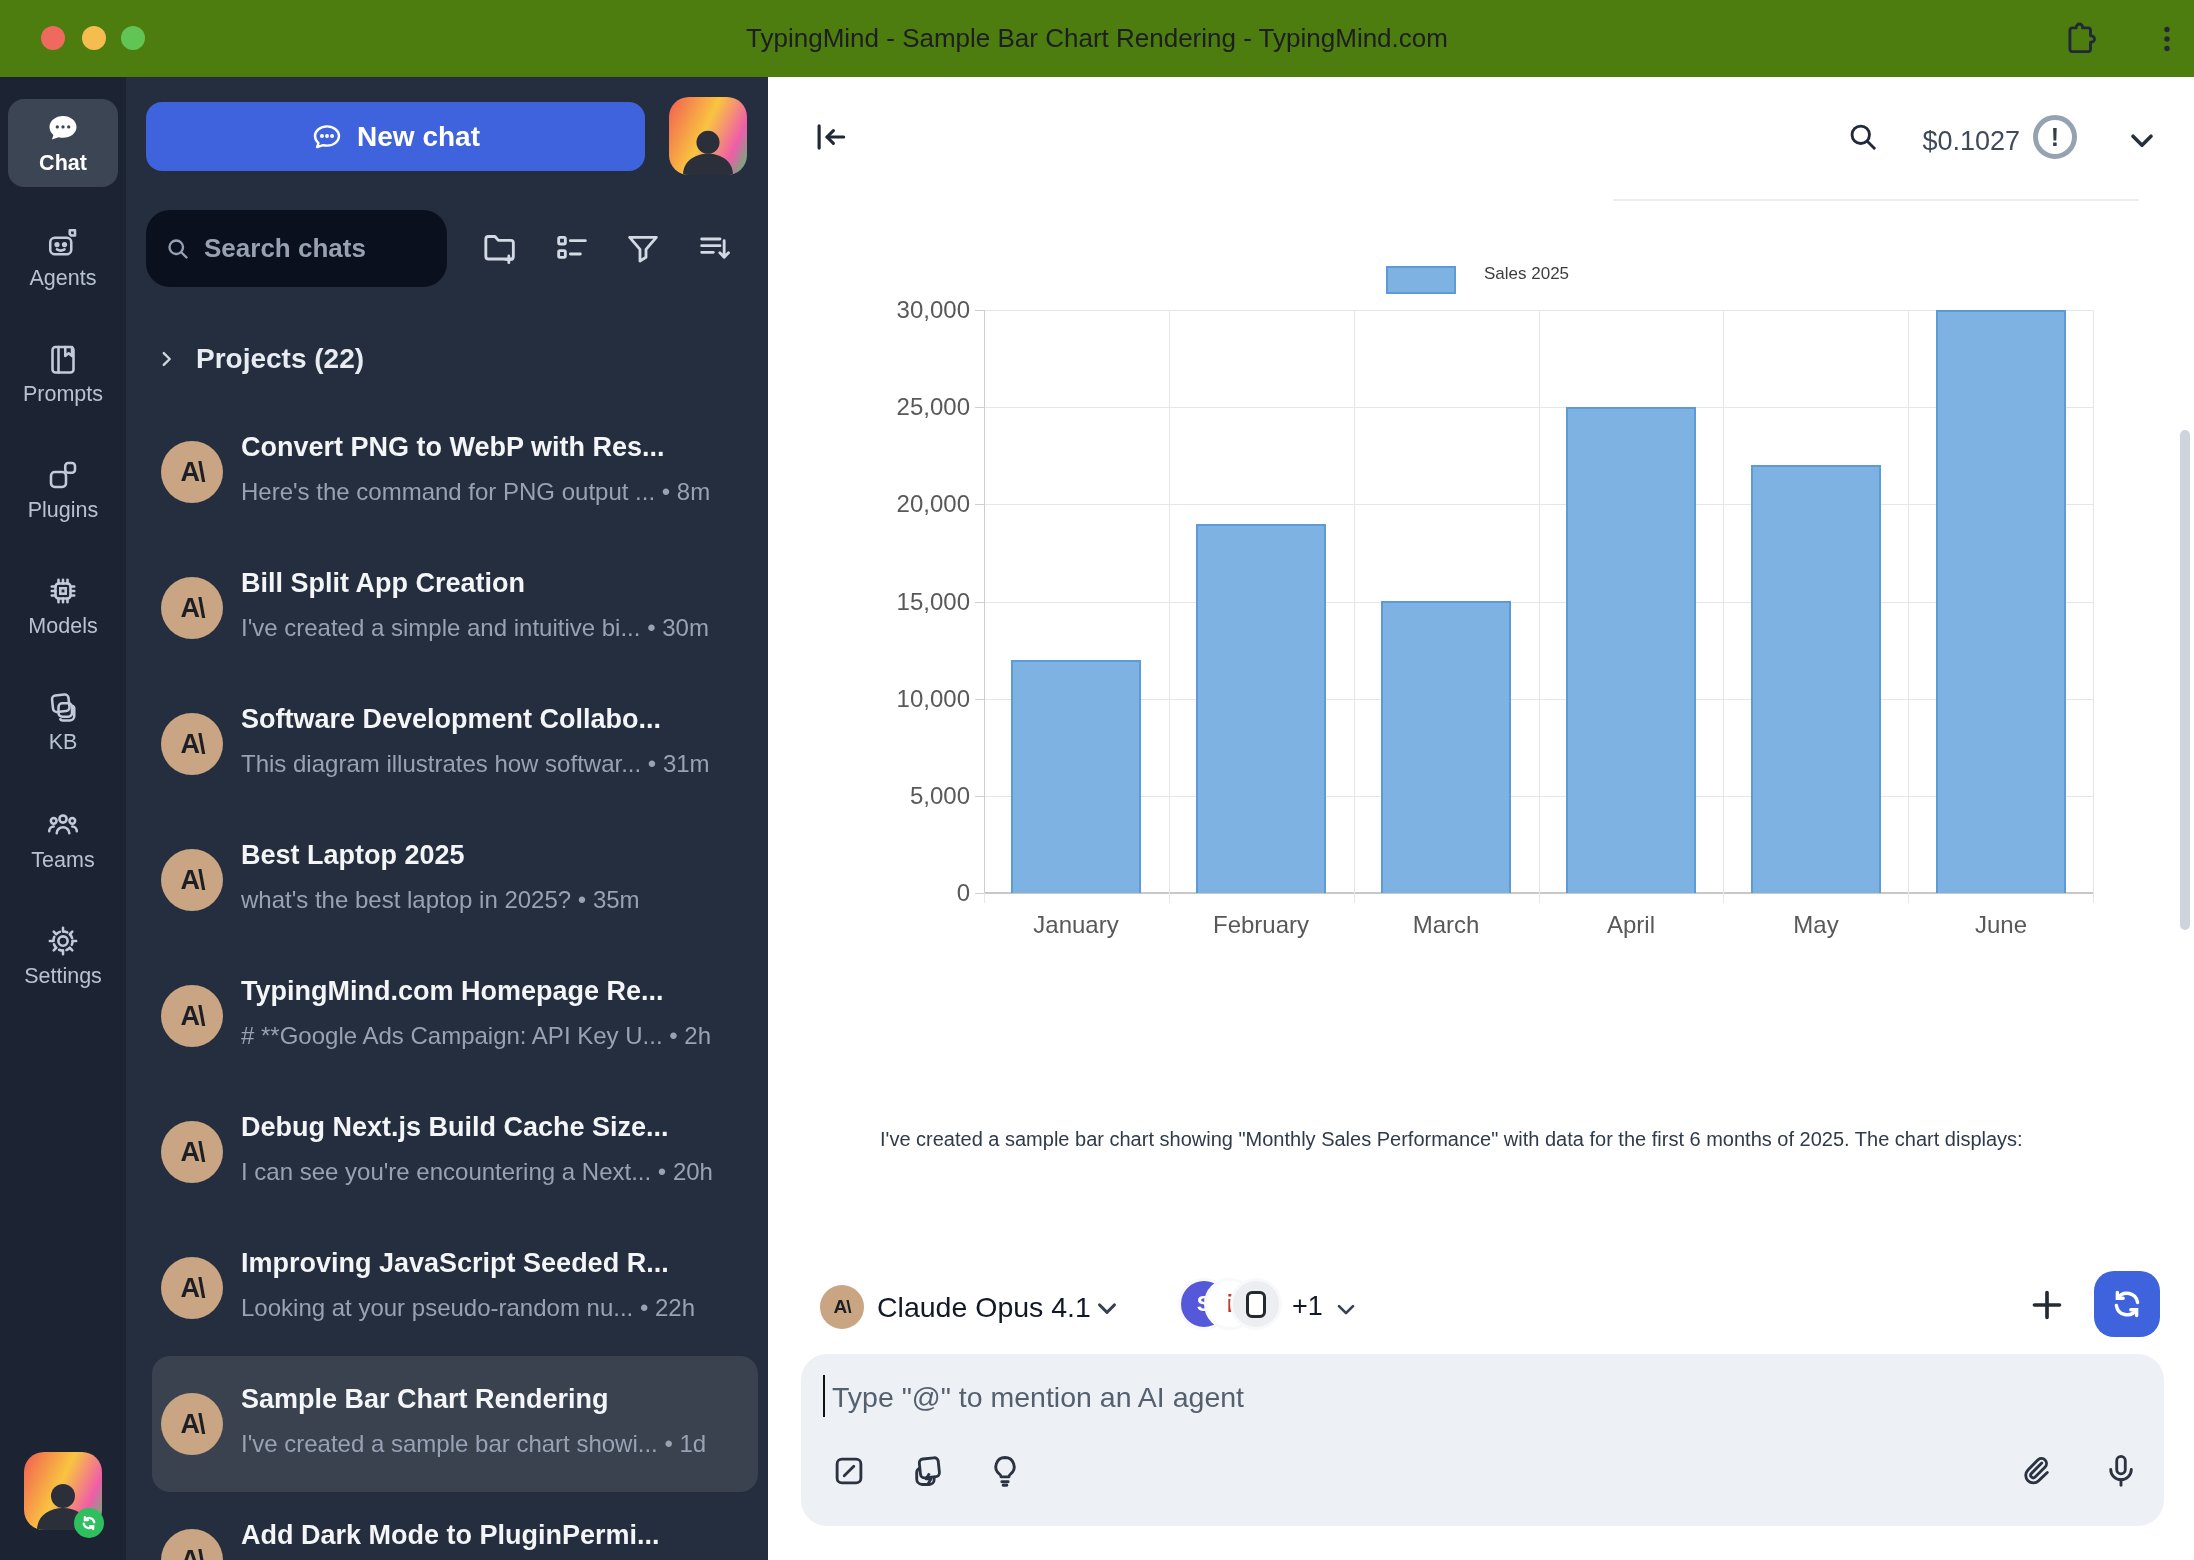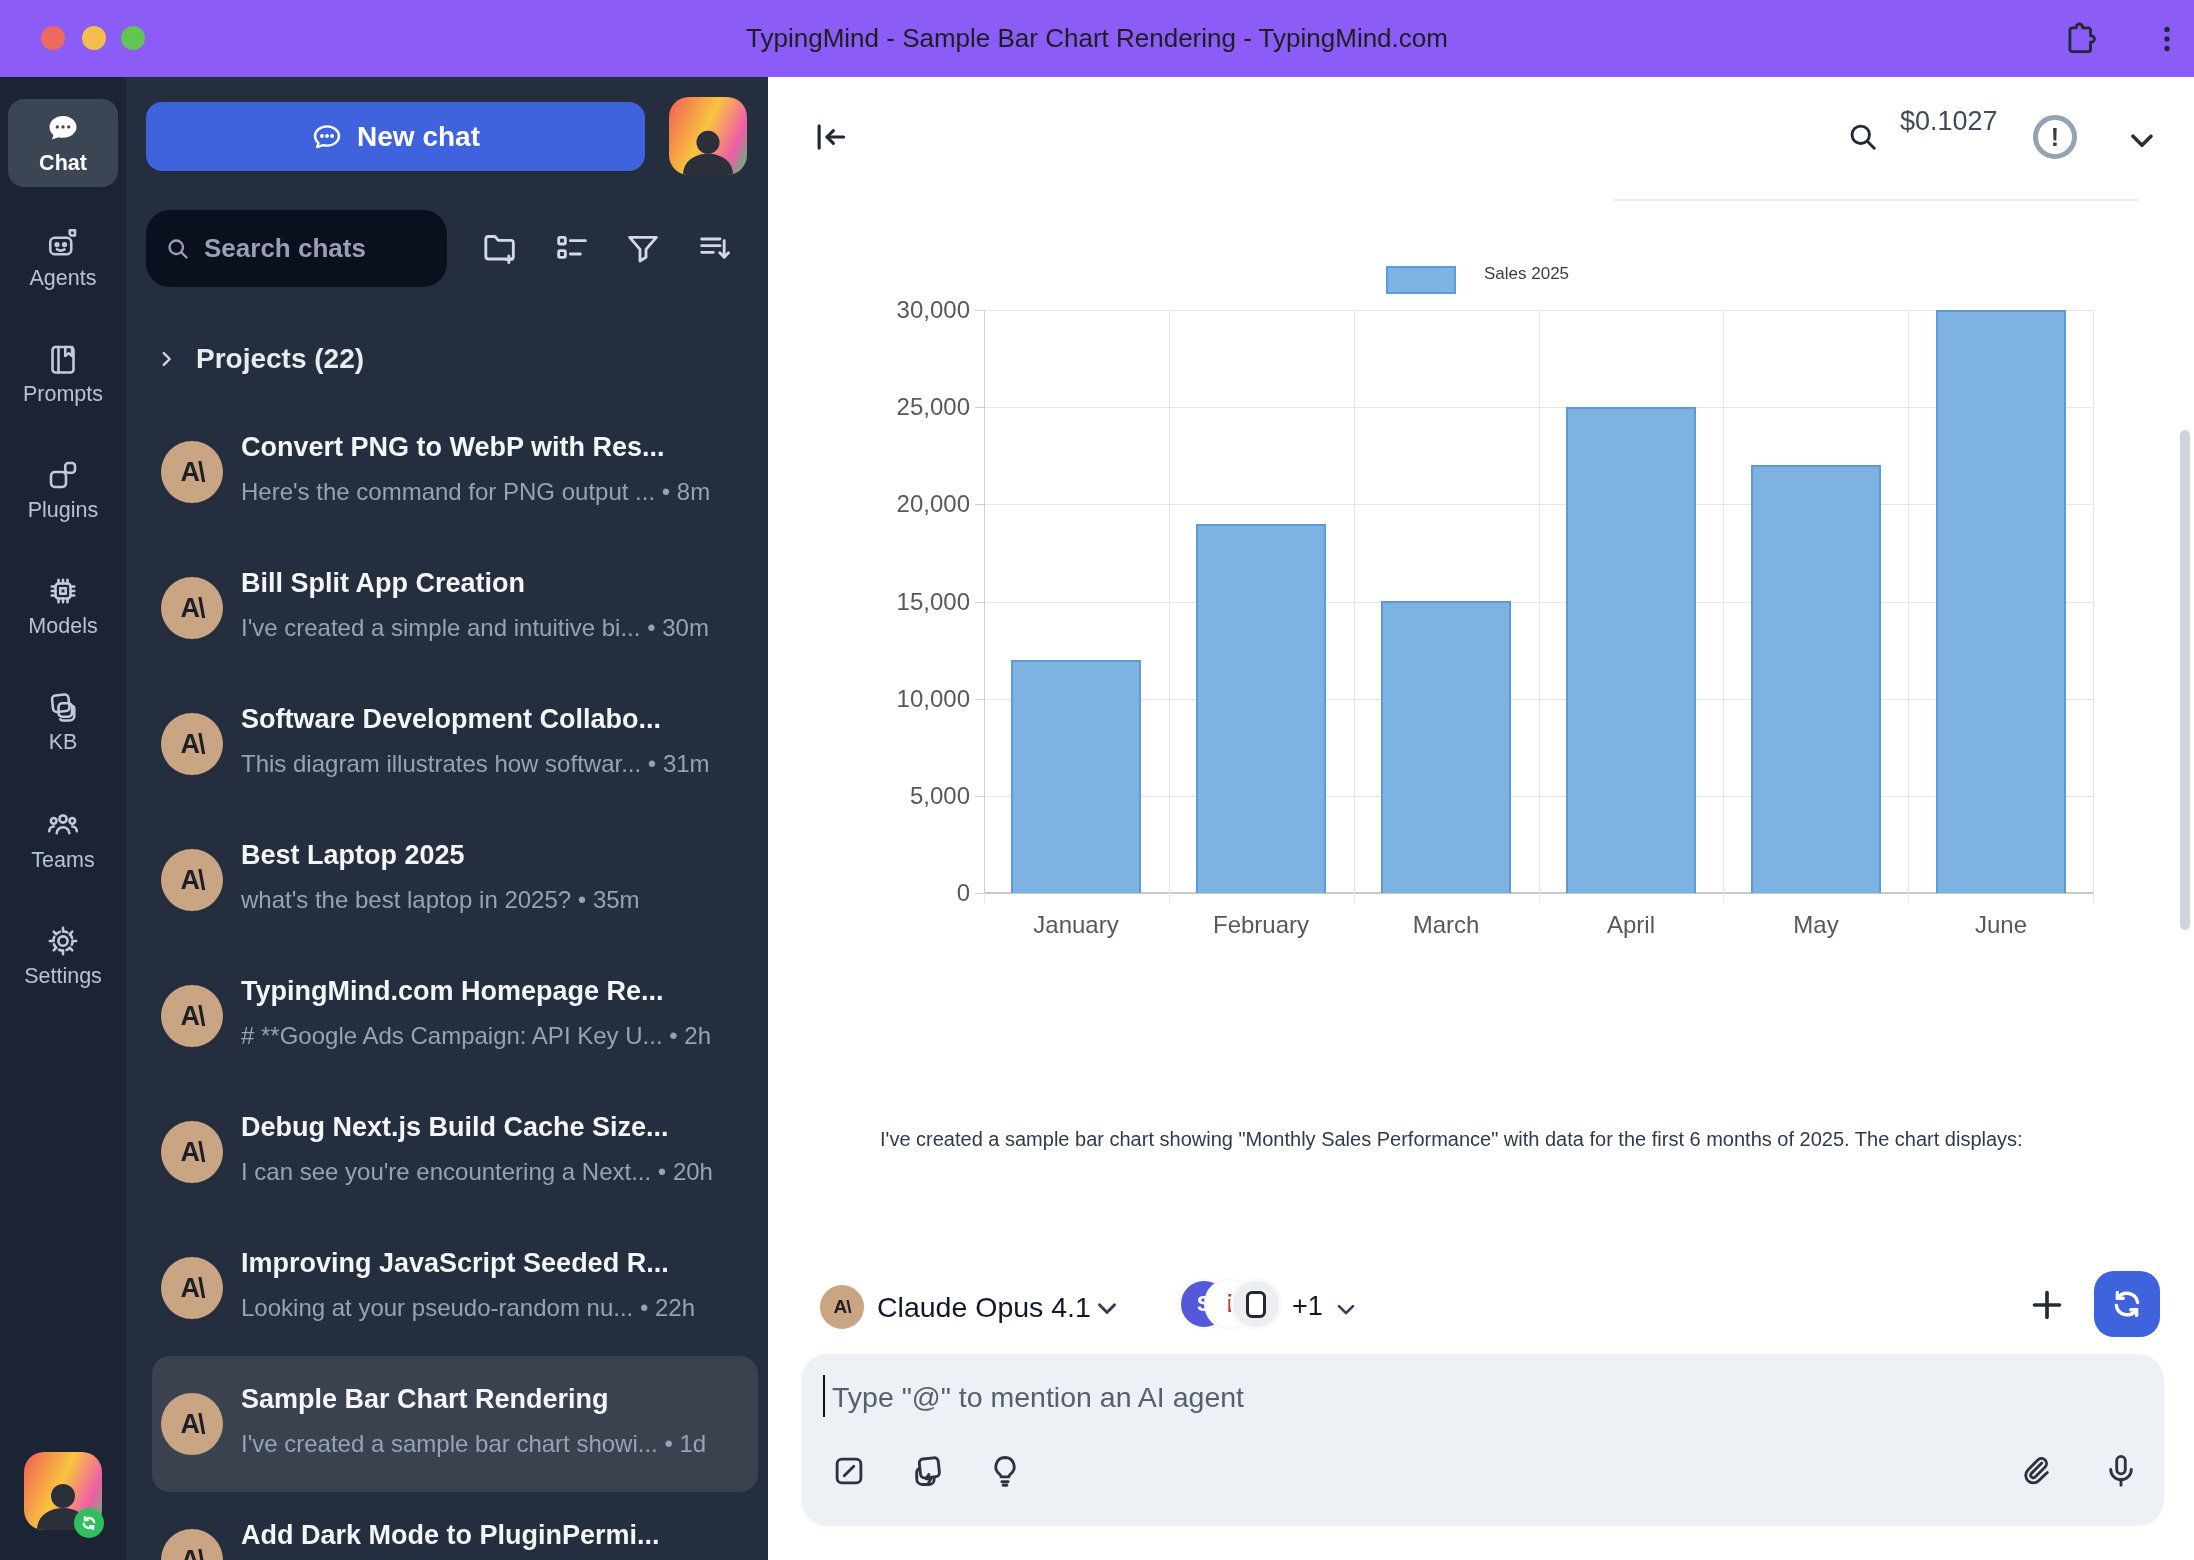--- a/index.html
+++ b/index.html
@@ -5,21 +5,21 @@
   * { margin:0; padding:0; box-sizing:border-box; }
   html,body { background:#fff; }
   #app {
     position:relative; width:2194px; height:1560px; overflow:hidden;
     background:#ffffff; font-family:"Liberation Sans","DejaVu Sans",sans-serif;
   }
   .abs { position:absolute; }
   svg { display:block; }
 
   
-  #titlebar { left:0; top:0; width:2194px; height:77px; background:#8b5cf6;padding-left:44px; }
+  #titlebar { left:0; top:0; width:2194px; height:77px; background:#4d7c0f;padding-left:44px; }
   .traffic { width:24px; height:24px; border-radius:50%; top:26px; }
   #titlebar-title { left:0; right:0; top:23px; text-align:center; font-size:26px; color:#1c1e21; }
 
   
   #nav-rail { left:0; top:77px; width:126px; height:1483px; background:#1C2433; }
   .nav-item { position:absolute; left:8px; width:110px; height:88px; border-radius:16px;
     display:flex; flex-direction:column; align-items:center; justify-content:center; gap:5px;
     color:#c3cbd8; cursor:pointer; }
   .nav-item .nav-label { font-size:21.5px; color:#b9c2cf; }
   .nav-item.active { background:#3C4553; }
@@ -51,21 +51,21 @@
     color:#f3f5f7; white-space:nowrap; overflow:hidden; }
   .chat-preview { position:absolute; left:89px; top:74px; width:505px; font-size:24px;
     color:#98a2b3; white-space:nowrap; overflow:hidden; }
 
   #user-avatar-bottom { left:24px; top:1452px; width:78px; height:78px; border-radius:20px; z-index:5; }
   #sync-badge { left:74px; top:1508px; width:30px; height:30px; border-radius:50%; background:#2fbf5f;
     display:flex; align-items:center; justify-content:center; z-index:6; }
 
   
   .hdr-icon { color:#1f2937; cursor:pointer; }
-  #balance { left:1900px; top:106px; width:120px; text-align:left; font-size:27px; color:#3f4a5a; }
+  #balance { left:1900px; top:126px; width:120px; text-align:right; font-size:27px; color:#3f4a5a; }
   #warning-badge { left:2033px; top:115px; width:44px; height:44px; border-radius:50%;
     border:5px solid #95a2b2; display:flex; align-items:center; justify-content:center;
     color:#333c49; font-size:25px; font-weight:bold; cursor:pointer; }
   #msg-divider { left:1613px; top:199px; width:526px; height:2px; background:#ebedf0; }
 
   
   #legend-swatch { left:1386px; top:266px; width:70px; height:28px; }
   #legend-label { left:1484px; top:264px; font-size:17px; color:#3d3d3d; }
   #plot-area { left:984px; top:310px; width:1109px; height:583px; }
   .hgrid { position:absolute; left:0; width:100%; height:1px; background:#e6e6e6; }

